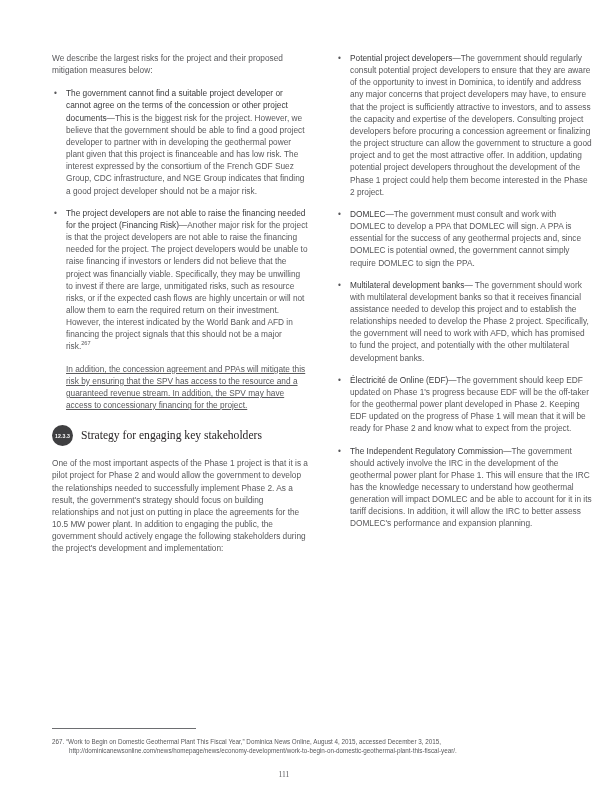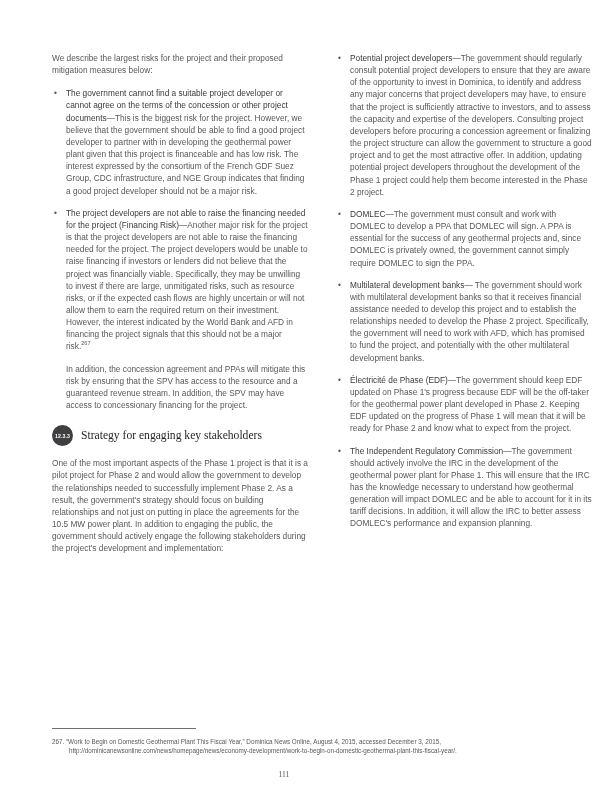--- a/index.html
+++ b/index.html
@@ -72,20 +72,21 @@
   }
   sup {
     font-size: 5.6px;
     vertical-align: super;
     line-height: 0;
   }
   .indent-para {
     padding-left: 14px;
     margin-top: 10px;
     margin-bottom: 11px;
+    text-decoration: underline;
   }
   .section-head {
     display: flex;
     align-items: center;
     gap: 8px;
     margin-top: 14px;
     margin-bottom: 11px;
     text-align: center;
   }
   .sec-badge {
@@ -180,29 +181,29 @@
 
     <div class="col">
 
       <ul class="bullets">
 
         <li>
           <span class="bullet-dot">•</span><span class="b-lead">Potential project developers</span><span>—The government should regularly consult potential project developers to ensure that they are aware of the opportunity to invest in Dominica, to identify and address any major concerns that project developers may have, to ensure that the project is sufficiently attractive to investors, and to assess the capacity and expertise of the developers. Consulting project developers before procuring a concession agreement or finalizing the project structure can allow the government to structure a good project and to get the most attractive offer. In addition, updating potential project developers throughout the development of the Phase 1 project could help them become interested in the Phase 2 project.</span>
         </li>
 
         <li>
-          <span class="bullet-dot">•</span><span class="b-lead">DOMLEC</span><span>—The government must consult and work with DOMLEC to develop a PPA that DOMLEC will sign. A PPA is essential for the success of any geothermal projects and, since DOMLEC is privately owned, the government cannot simply require DOMLEC to sign the PPA.</span>
+          <span class="bullet-dot">•</span><span class="b-lead">DOMLEC</span><span>—The government must consult and work with DOMLEC to develop a PPA that DOMLEC will sign. A PPA is essential for the success of any geothermal projects and, since DOMLEC is potential owned, the government cannot simply require DOMLEC to sign the PPA.</span>
         </li>
 
         <li>
           <span class="bullet-dot">•</span><span class="b-lead">Multilateral development banks</span><span>— The government should work with multilateral development banks so that it receives financial assistance needed to develop this project and to establish the relationships needed to develop the Phase 2 project. Specifically, the government will need to work with AFD, which has promised to fund the project, and potentially with the other multilateral development banks.</span>
         </li>
 
         <li>
-          <span class="bullet-dot">•</span><span class="b-lead">Électricité de Phase (EDF)</span><span>—The government should keep EDF updated on Phase 1's progress because EDF will be the off-taker for the geothermal power plant developed in Phase 2. Keeping EDF updated on the progress of Phase 1 will mean that it will be ready for Phase 2 and know what to expect from the project.</span>
+          <span class="bullet-dot">•</span><span class="b-lead">Électricité de Online (EDF)</span><span>—The government should keep EDF updated on Phase 1's progress because EDF will be the off-taker for the geothermal power plant developed in Phase 2. Keeping EDF updated on the progress of Phase 1 will mean that it will be ready for Phase 2 and know what to expect from the project.</span>
         </li>
 
         <li>
           <span class="bullet-dot">•</span><span class="b-lead">The Independent Regulatory Commission</span><span>—The government should actively involve the IRC in the development of the geothermal power plant for Phase 1. This will ensure that the IRC has the knowledge necessary to understand how geothermal generation will impact DOMLEC and be able to account for it in its tariff decisions. In addition, it will allow the IRC to better assess DOMLEC's performance and expansion planning.</span>
         </li>
 
       </ul>
 
     </div>
 

